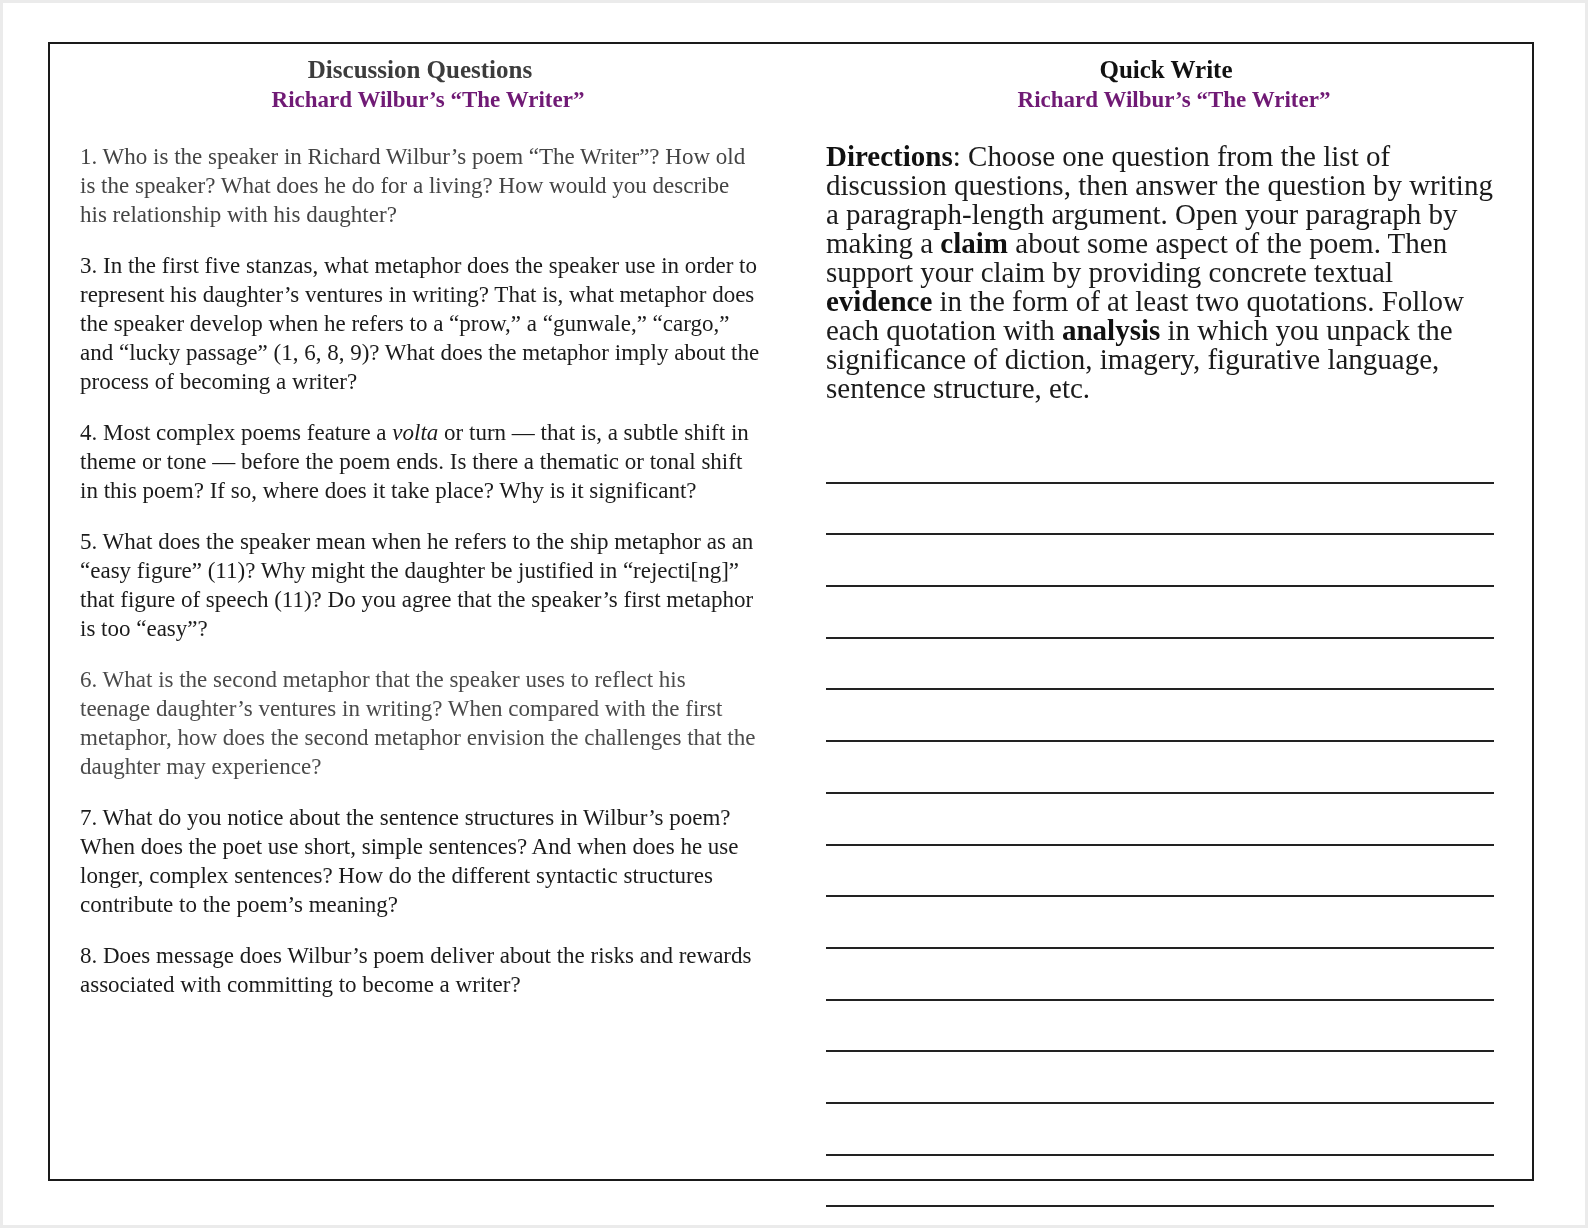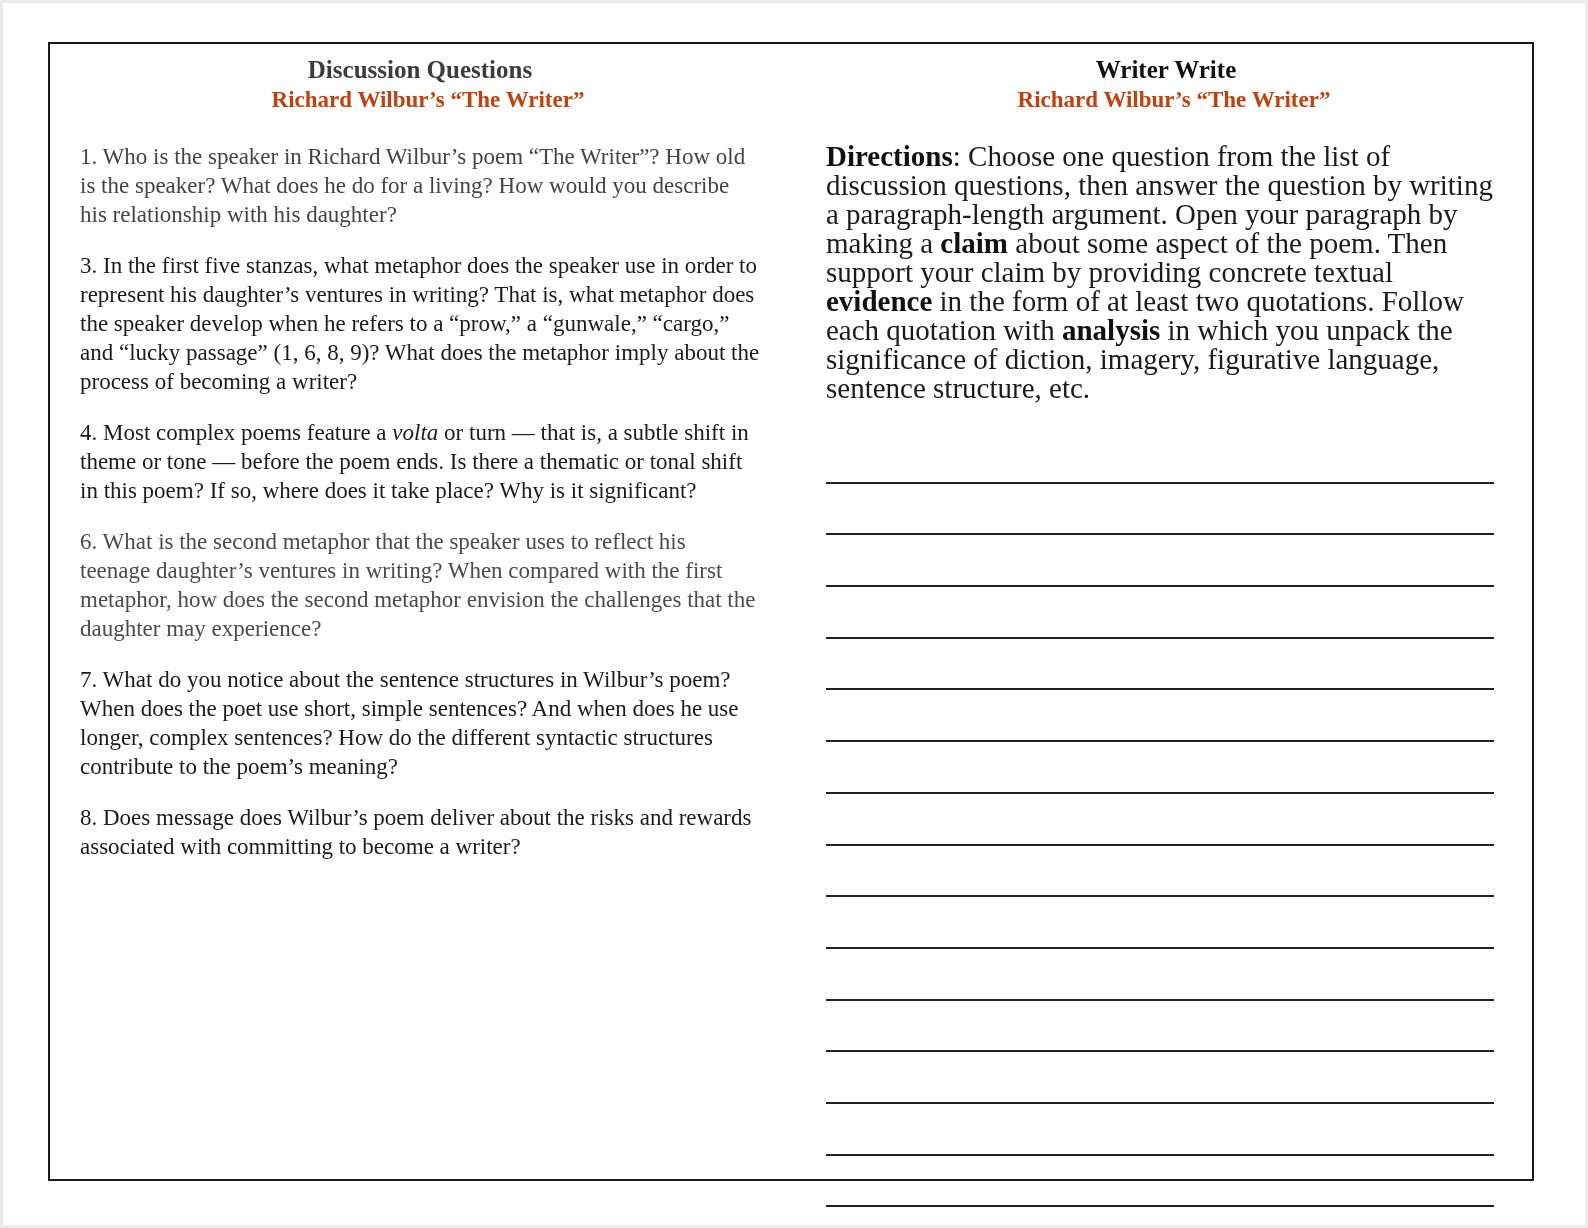--- a/index.html
+++ b/index.html
@@ -50,21 +50,21 @@
     .heading-title {
       display: block;
       font-weight: bold;
       font-size: 25px;
       line-height: 31px;
     }
     .heading-sub {
       display: block;
       font-size: 23px;
       line-height: 29px;
-      color: #c2410c;
+      color: #701a75;
       margin-left: 16px;
     }
     .col-left .heading-title { color: #3c3c3c; }
     .col-right .heading-title { color: #111; }
     .col-left .heading { margin-left: -30px; width: 740px; }
     .col-right .heading { width: 680px; }
 
     .questions {
       list-style: none;
       margin: 28px 0 0 0;
@@ -109,29 +109,30 @@
     <section class="col-left">
       <h1 class="heading">
         <span class="heading-title">Discussion Questions</span>
         <span class="heading-sub">Richard Wilbur’s “The Writer”</span>
       </h1>
 
       <ol class="questions">
         <li class="question q1">1. Who is the speaker in Richard Wilbur’s poem “The Writer”? How old is the speaker? What does he do for a living? How would you describe his relationship with his daughter?</li>
         <li class="question">3. In the first five stanzas, what metaphor does the speaker use in order to represent his daughter’s ventures in writing?  That is, what metaphor does the speaker develop when he refers to a “prow,” a “gunwale,” “cargo,” and “lucky passage” (1, 6, 8, 9)?  What does the metaphor imply about the process of becoming a writer?</li>
         <li class="question"><span>4. Most complex poems feature a </span><i>volta</i><span> or turn — that is, a subtle shift in theme or tone — before the poem ends.  Is there a thematic or tonal shift in this poem?  If so, where does it take place?  Why is it significant?</span></li>
+        <li class="question">5. What does the speaker mean when he refers to the ship metaphor as an “easy figure” (11)?  Why might the daughter be justified in “rejecti[ng]” that figure of speech (11)?  Do you agree that the speaker’s first metaphor is too “easy”?</li>
         <li class="question q6">6. What is the second metaphor that the speaker uses to reflect his teenage daughter’s ventures in writing?  When compared with the first metaphor, how does the second metaphor envision the challenges that the daughter may experience?</li>
         <li class="question">7. What do you notice about the sentence structures in Wilbur’s poem? When does the poet use short, simple sentences?  And when does he use longer, complex sentences?  How do the different syntactic structures contribute to the poem’s meaning?</li>
         <li class="question">8. Does message does Wilbur’s poem deliver about the risks and rewards associated with committing to become a writer?</li>
       </ol>
     </section>
 
     <section class="col-right">
       <h1 class="heading">
-        <span class="heading-title">Writer Write</span>
+        <span class="heading-title">Quick Write</span>
         <span class="heading-sub">Richard Wilbur’s “The Writer”</span>
       </h1>
 
       <p class="directions"><b>Directions</b><span>: Choose one question from the list of discussion questions, then answer the question by writing a paragraph-length argument.  Open your paragraph by making a </span><b>claim</b><span> about some aspect of the poem.  Then support your claim by providing concrete textual </span><b>evidence</b><span> in the form of at least two quotations.  Follow each quotation with </span><b>analysis</b><span> in which you unpack the significance of diction, imagery, figurative language, sentence structure, etc.</span></p>
 
       <div class="lines" id="answer-lines">
           <div class="write-line"></div>
           <div class="write-line"></div>
           <div class="write-line"></div>
           <div class="write-line"></div>

